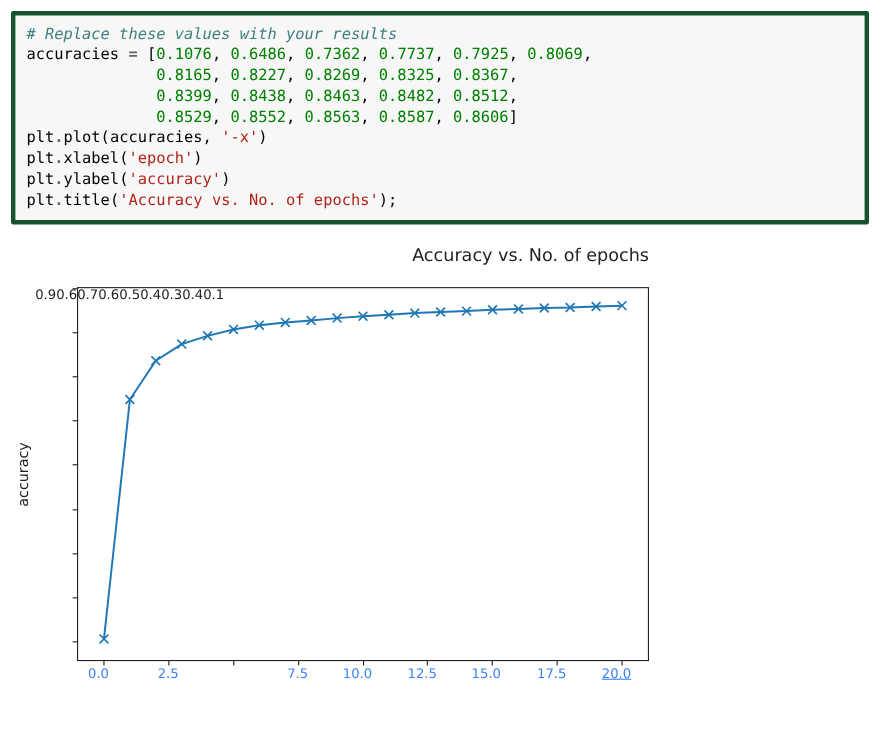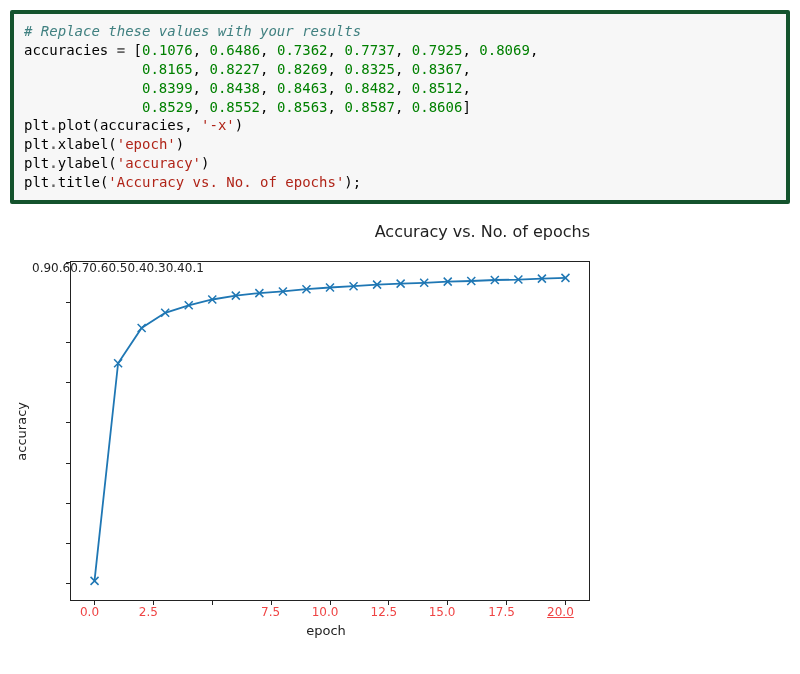--- a/index.html
+++ b/index.html
@@ -65,21 +65,21 @@
     height: 340px;
     border: 1px solid #222;
     box-sizing: border-box;
   }
   .plot-box svg { position: absolute; left:0; top:0; }
   .xticks-row {
     display: flex;
     margin-left: 56px;
     width: 524px;
     font-size: 12px;
-    color: #ef4444;
+    color: #3b82f6;
   }
   .xlabel {
     text-align: center;
     font-size: 13px;
     margin-left: 56px;
     width: 520px;
     margin-top: 4px;
     color: #222;
   }
   .tickmark { position:absolute; background:#222; }
@@ -152,23 +152,22 @@
         <div class="tickmark" style="left: 199.636px; top: 338px; width: 1px; height: 5px;"></div>
         <div class="tickmark" style="left: 258.5px; top: 338px; width: 1px; height: 5px;"></div>
         <div class="tickmark" style="left: 317.364px; top: 338px; width: 1px; height: 5px;"></div>
         <div class="tickmark" style="left: 376.227px; top: 338px; width: 1px; height: 5px;"></div>
         <div class="tickmark" style="left: 435.091px; top: 338px; width: 1px; height: 5px;"></div>
         <div class="tickmark" style="left: 493.955px; top: 338px; width: 1px; height: 5px;"></div>
       </div>
   </div>
   <div class="xticks-row" id="xticks-row" style="position: relative; height: 18px;">
       <span style="position: absolute; left: 9.54545px; width: 28px; text-align: center; top: 4px;">0.0</span>
-      <span style="position: absolute; left: 68.4091px; width: 28px; text-align: center; top: 4px;">2.5</span>
+      <span style="position: absolute; left: 68.4091px; width: 28px; text-align: right; top: 4px;">2.5</span>
       <span style="position: absolute; left: 127.273px; width: 28px; text-align: center; top: 4px; margin-top: 43px;">5.0</span>
       <span style="position: absolute; left: 186.136px; width: 28px; text-align: right; top: 4px;">7.5</span>
       <span style="position: absolute; left: 245px; width: 28px; text-align: center; top: 4px;">10.0</span>
       <span style="position: absolute; left: 303.864px; width: 28px; text-align: center; top: 4px;">12.5</span>
       <span style="position: absolute; left: 362.727px; width: 28px; text-align: left; top: 4px;">15.0</span>
       <span style="position: absolute; left: 421.591px; width: 28px; text-align: center; top: 4px;">17.5</span>
       <span style="position: absolute; left: 480.455px; width: 28px; text-align: center; top: 4px; text-decoration: underline;">20.0</span>
     </div>
-  <div class="xlabel">epoch</div>
 </div>
 
 </body></html>

